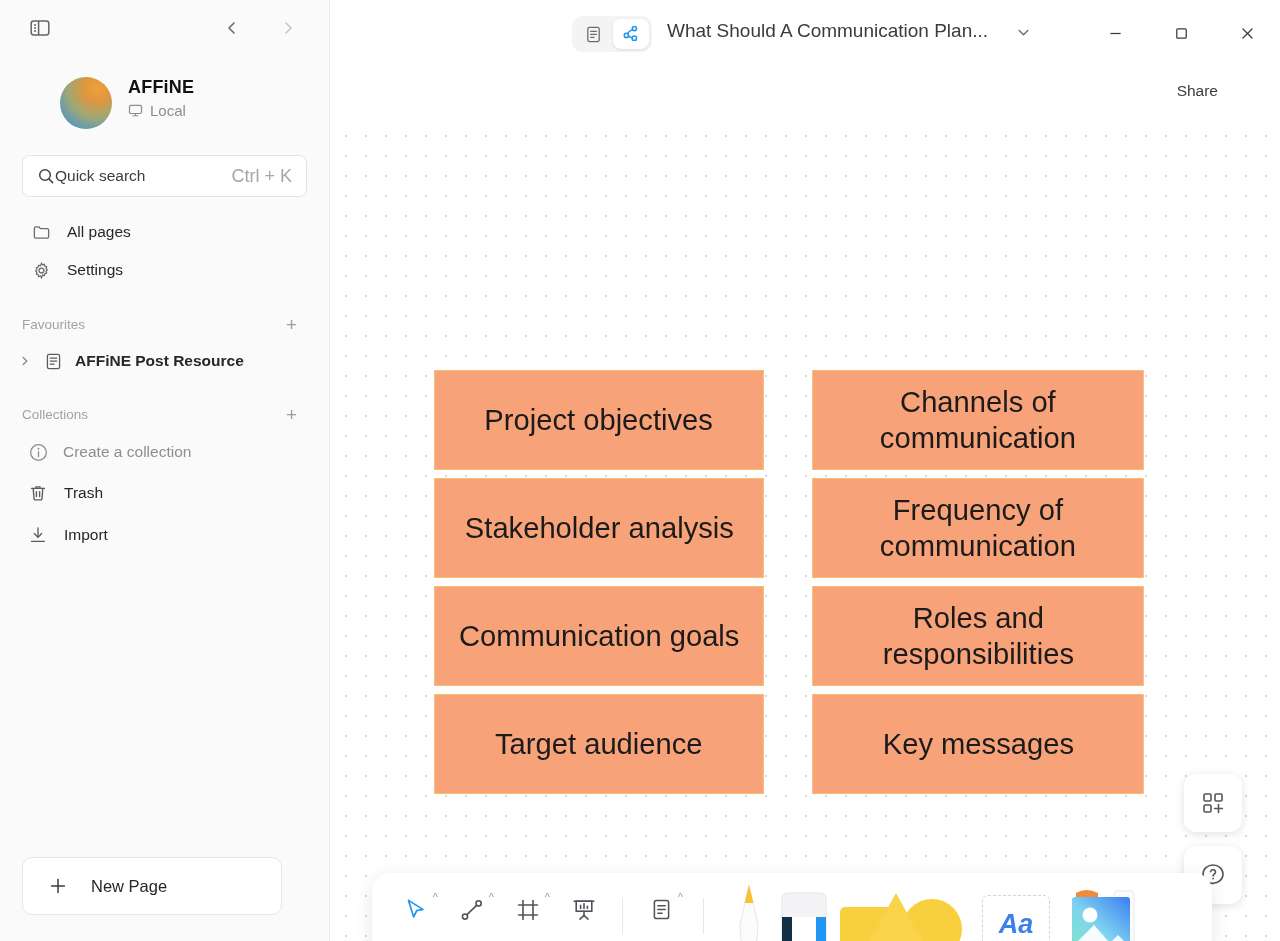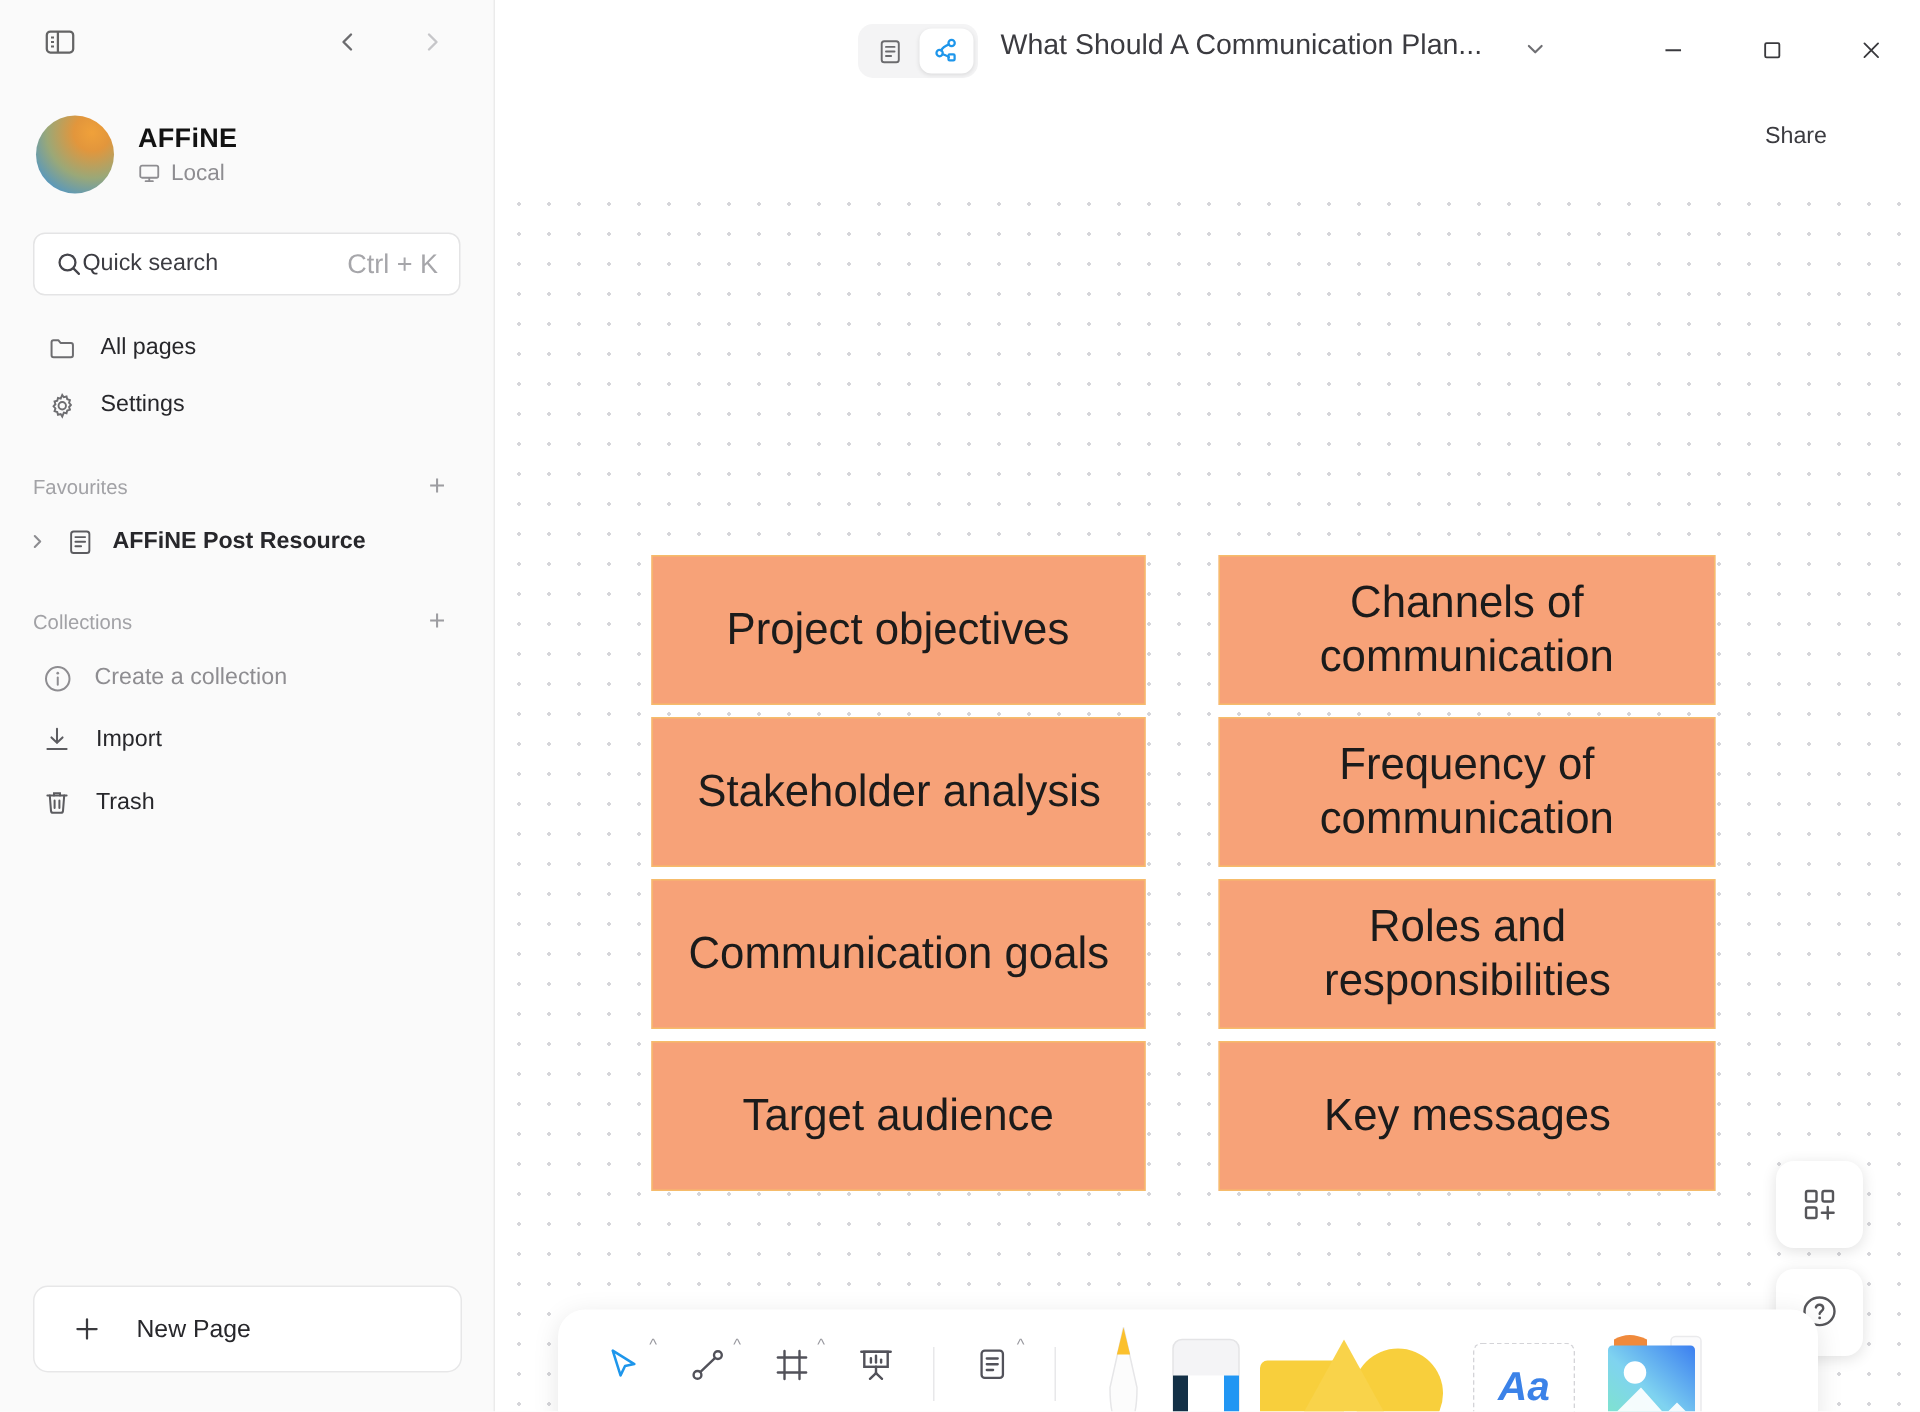--- a/index.html
+++ b/index.html
@@ -27,22 +27,22 @@
     width: 32px; height: 32px; border-radius: 6px;
     display: flex; align-items: center; justify-content: center;
     cursor: pointer; color: #646465;
   }
   .nav-arrows { display: flex; gap: 34px; margin-right: 8px; }
   .nav-arrow { width: 22px; height: 22px; display:flex; align-items:center; justify-content:center; cursor:pointer;}
   .nav-arrow.back { color: #6b6b6e; }
   .nav-arrow.fwd { color: #c6c6c9; }
 
   .workspace {
-    display: flex; align-items: center; gap: 16px;
-    padding: 12px 24px 0 24px; margin-top: 10px; cursor: pointer;
+    display: flex; gap: 16px;
+    padding: 12px 24px 0 24px; margin-top: 10px; cursor: pointer; margin-left: 36px;
   }
   .ws-avatar {
     width: 52px; height: 52px; border-radius: 50%;
     background: radial-gradient(circle at 72% 22%, #f0a13a 0%, #e2963c 22%, #9aa878 55%, #4d95c9 86%, #3a86bd 100%);
     flex: 0 0 52px;
   }
   .ws-text { display: flex; flex-direction: column; gap: 4px; }
   .ws-name { font-size: 18px; font-weight: bold; color: #121212; letter-spacing: .2px; }
   .ws-sub { display:flex; align-items:center; gap: 7px; font-size: 15px; color: #8e8d91; }
 
@@ -84,21 +84,21 @@
   .coll-label { font-size: 15.5px; color: #8e8d91; }
 
   .other-item {
     display: flex; align-items: center; gap: 16px;
     padding-left: 28px; height: 40px; margin-top: 2px; cursor: pointer;
     font-size: 15.5px; color: #27272b;
   }
   .other-item .oi-icon { color: #5c5c60; display:flex; }
 
   .new-page {
-    position: absolute; left: 22px; bottom: 26px; width: 286px; height: 58px;
+    position: absolute; left: 22px; bottom: 26px; width: 260px; height: 58px;
     border: 1px solid #e7e7e8; border-radius: 10px; background: #fff;
     display: flex; align-items: center; gap: 22px; padding-left: 24px;
     cursor: pointer;
   }
   .np-label { font-size: 16.5px; color: #27272b; }
 
   
   .main { flex: 1; position: relative; background: #fff; height: 941px; }
   .titlebar {
     height: 66px; display: flex; align-items: center; position: relative;
@@ -310,38 +310,38 @@
           <circle cx="11" cy="11" r="8.2"></circle>
           <line x1="11" y1="10.2" x2="11" y2="15.2" stroke-linecap="round"></line>
           <circle cx="11" cy="7.1" r=".95" fill="#8e8d91" stroke="none"></circle>
         </svg>
       </span>
       <span class="coll-label">Create a collection</span>
     </div>
 
     <div class="other-item">
       <span class="oi-icon">
-        <svg width="20" height="20" viewBox="0 0 20 20" fill="none" stroke="currentColor" stroke-width="1.35" stroke-linecap="round" stroke-linejoin="round">
-          <path d="M10 2.8v9.2"></path>
-            <polyline points="6.3,8.6 10,12.2 13.7,8.6"></polyline>
-          <path d="M3.6 16.4h12.8"></path>
-        </svg>
-      </span>
-      <span>Import</span>
-    </div>
-    <div class="other-item">
-      <span class="oi-icon">
         <svg width="20" height="20" viewBox="0 0 20 20" fill="none" stroke="currentColor" stroke-width="1.35" stroke-linecap="round">
           <path d="M3.6 5.4h12.8"></path>
           <path d="M8 5.4V3.8h4v1.6"></path>
           <path d="M5.2 5.4l.8 10.2a1.4 1.4 0 0 0 1.4 1.3h5.2a1.4 1.4 0 0 0 1.4-1.3l.8-10.2"></path>
           <path d="M8.4 8.6v5M11.6 8.6v5"></path>
         </svg>
       </span>
       <span>Trash</span>
+    </div>
+    <div class="other-item">
+      <span class="oi-icon">
+        <svg width="20" height="20" viewBox="0 0 20 20" fill="none" stroke="currentColor" stroke-width="1.35" stroke-linecap="round" stroke-linejoin="round">
+          <path d="M10 2.8v9.2"></path>
+            <polyline points="6.3,8.6 10,12.2 13.7,8.6"></polyline>
+          <path d="M3.6 16.4h12.8"></path>
+        </svg>
+      </span>
+      <span>Import</span>
     </div>
 
     <div class="new-page">
       <span>
         <svg width="22" height="22" viewBox="0 0 22 22" fill="none" stroke="#3a3a3e" stroke-width="1.5" stroke-linecap="round">
           <line x1="11" y1="4.6" x2="11" y2="17.4"></line>
             <line x1="4.6" y1="11" x2="17.4" y2="11"></line>
         </svg>
       </span>
       <span class="np-label">New Page</span>

